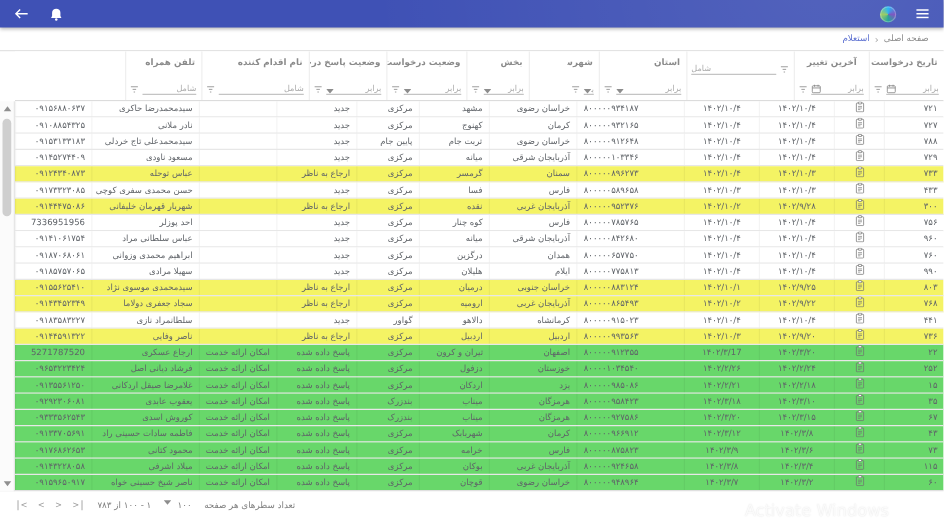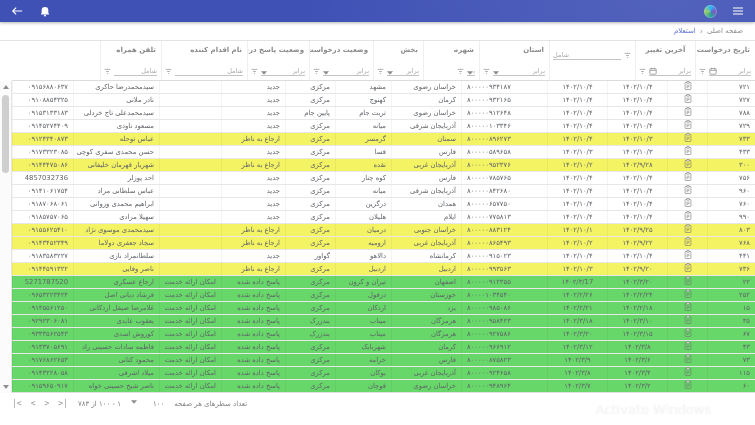--- a/index.html
+++ b/index.html
@@ -57,21 +57,21 @@
   .c-county{width:56px;flex:none;padding-left:30px;}
   .c-district{width:50px;flex:none;}
   .c-status{width:64px;flex:none;}
   .c-response{width:62px;flex:none;}
   .c-actor{width:86px;flex:none;}
   .c-phone{width:61px;flex:none;text-align:right;}
 
   
   .pager{height:22px;border-top:1px solid #e0e0e0;display:flex;align-items:center;gap:10px;
     padding:0 12px;font-size:7px;color:#7d7d7d;justify-content:flex-end;background:#fff;}
-  .rpp-select{display:inline-flex;align-items:flex-start;gap:16px;cursor:pointer;color:#7d7d7d;}
+  .rpp-select{display:inline-flex;align-items:flex-start;gap:5px;cursor:pointer;color:#7d7d7d;}
   .pnav{display:flex;direction:ltr;gap:9px;align-items:center;}
   .pbtn{color:#9b9b9b;font-size:8px;cursor:pointer;font-family:"DejaVu Sans Mono","Liberation Mono",monospace;}
 
   
   .watermark{position:absolute;right:16px;top:361px;direction:ltr;text-align:left;pointer-events:none;z-index:9;}
   .wm1{font-size:13px;color:rgba(255,255,255,.82);text-shadow:0 0 1px rgba(120,120,120,.25);}
   .wm2{font-size:8px;color:rgba(255,255,255,.72);margin-top:1px;}
 </style>
 </head>
 <body>
@@ -435,21 +435,21 @@
           </div>
           <div class="tcell c-date">۱۴۰۲/۱۰/۴</div>
           <div class="tcell c-change">۱۴۰۲/۱۰/۴</div>
           <div class="tcell c-code">۸۰۰۰۰۰۷۸۵۷۶۵</div>
           <div class="tcell c-province">فارس</div>
           <div class="tcell c-county">کوه چنار</div>
           <div class="tcell c-district">مرکزی</div>
           <div class="tcell c-status">جدید</div>
           <div class="tcell c-response"></div>
           <div class="tcell c-actor">احد پوزلر</div>
-          <div class="tcell c-phone">4857032736</div>
+          <div class="tcell c-phone">7336951956</div>
         </div>
         <div class="trow white">
           <div class="tcell c-num">۹۶۰</div>
           <div class="tcell c-actions center">
             <span><svg width="8" height="9" viewBox="0 0 12 14">
                 <rect x="1.5" y="2.2" width="9" height="11" rx="1" fill="none" stroke="#6f6f6f" stroke-width="0.9"></rect>
                 <rect x="4" y="0.8" width="4" height="2.6" rx="0.6" fill="#fff" stroke="#6f6f6f" stroke-width="0.9"></rect>
                 <path d="M3.5 6.4h5M3.5 8.4h5M3.5 10.4h3" stroke="#6f6f6f" stroke-width="0.8"></path>
               </svg></span>
           </div>

